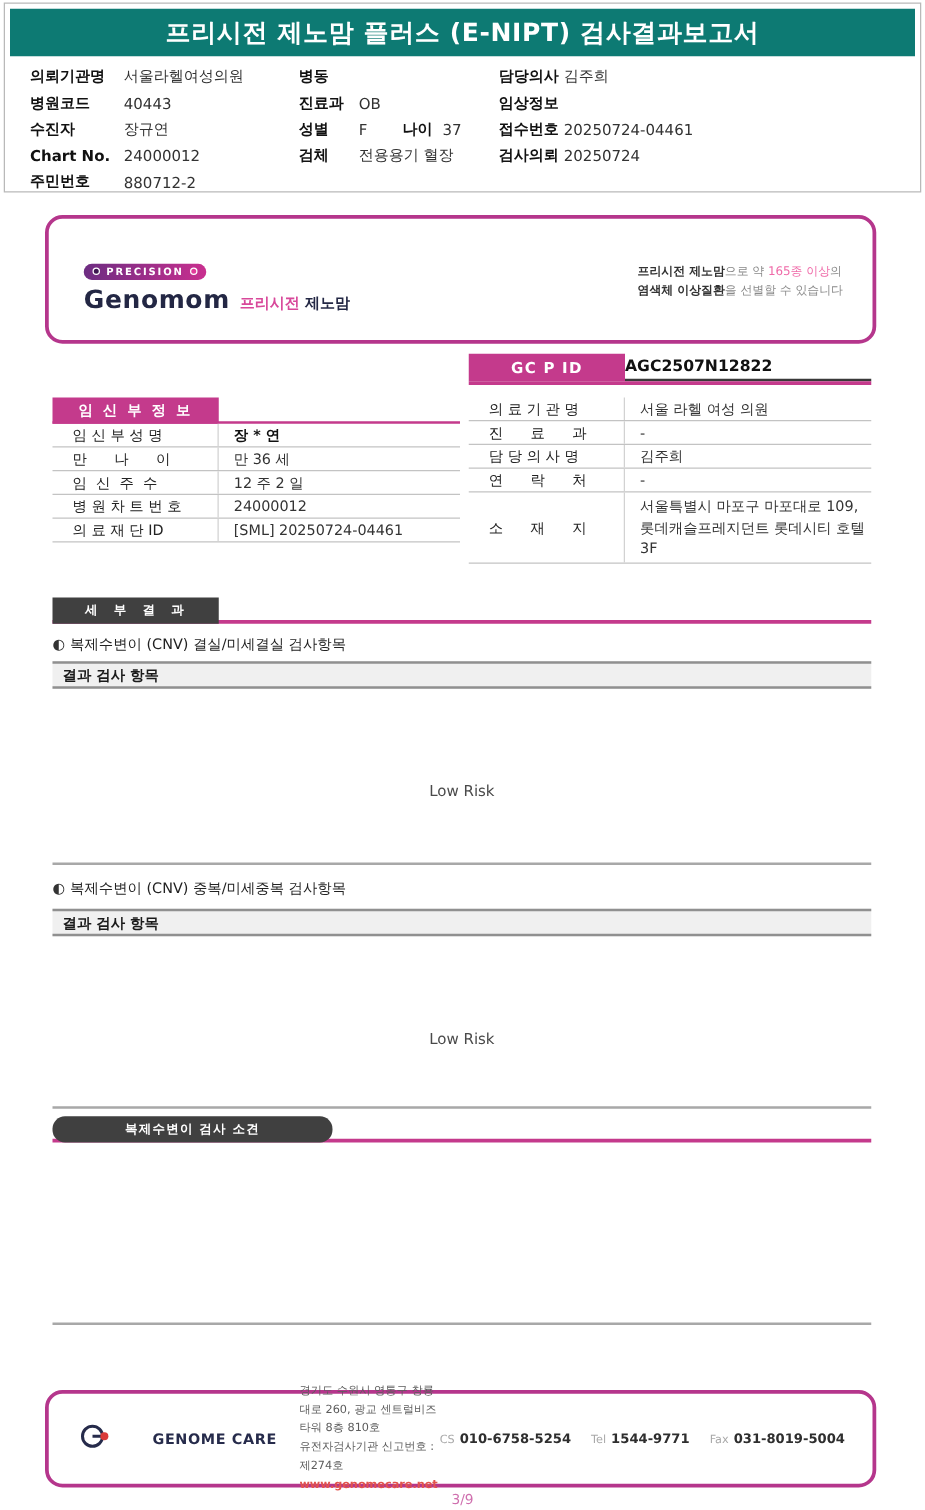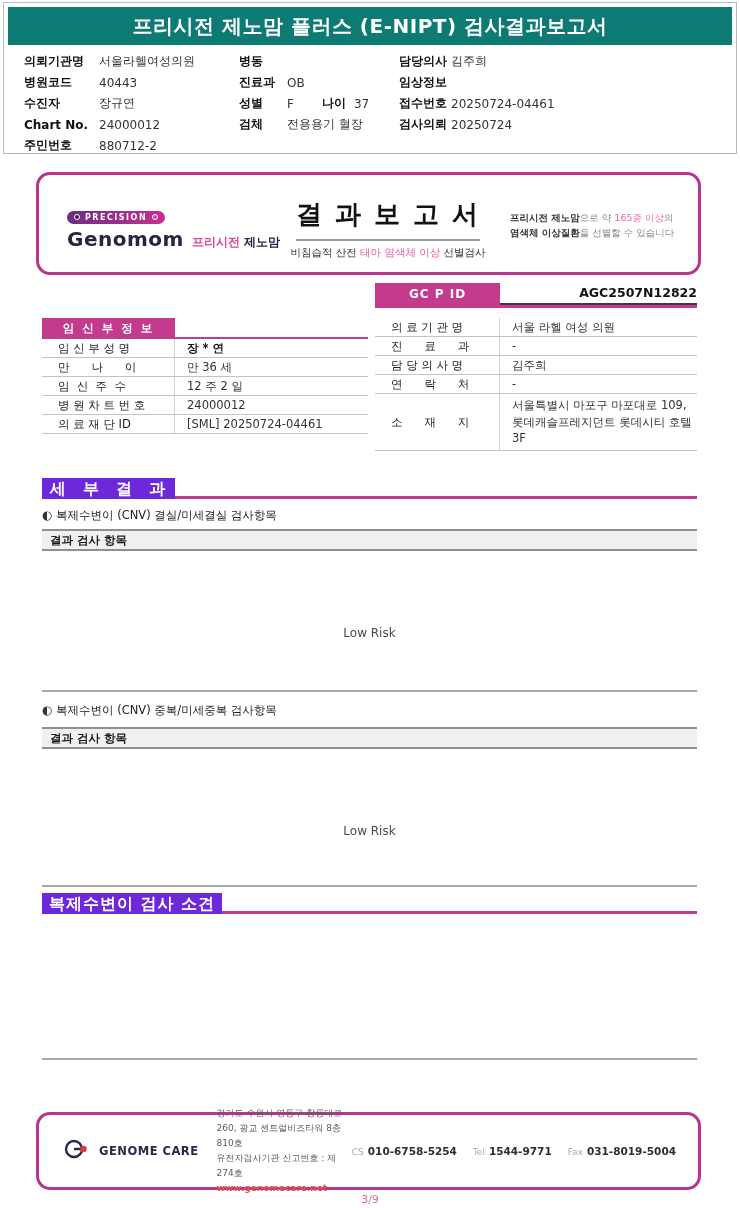--- a/index.html
+++ b/index.html
@@ -36,58 +36,58 @@
   .band-sub { margin-top:5px; font-size:10.5px; color:#333; white-space:nowrap; }
   .band-sub .pink { color:#e75ba0; }
   .band-note { position:absolute; right:16px; top:36px; width:172px; font-size:9.5px; color:#8a8a8a; line-height:1.55; }
   .band-note b { color:#333; } .band-note .pink { color:#ef6aa8; }
 
   
   .gcp-row { position:absolute; left:375px; top:283px; width:322px; height:22px; }
   .gcp-label { position:absolute; left:0; top:0; width:125px; height:22px; background:#c43a8c; color:#fff;
                font-size:12px; font-weight:bold; text-align:center; line-height:22px; letter-spacing:1px; }
   .gcp-value { position:absolute; left:125px; top:0; width:197px; height:22px; background:#fff; color:#111;
-               font-size:12.5px; font-weight:bold; text-align:right; line-height:20px; border-bottom:2px solid #3a3a3a; }
+               font-size:12.5px; font-weight:bold; text-align:left; line-height:20px; border-bottom:2px solid #3a3a3a; }
   .gcp-underline { position:absolute; left:375px; top:305px; width:322px; height:3px; background:#c43a8c; }
 
   
   .itable { position:absolute; top:318px; font-size:11.5px; }
   .itable.left { left:42px; width:326px; }
   .itable.right { left:375px; width:322px; }
   .pink-head-wrap { border-bottom:2px solid #c43a8c; height:21px; }
   .pink-head { width:133px; height:21px; background:#c43a8c; color:#fff; font-weight:bold; font-size:11.5px;
                text-align:center; line-height:21px; letter-spacing:2px; white-space:pre; }
   .itable.right .pink-head { width:125px; }
   .trow { display:flex; align-items:center; min-height:19px; border-bottom:1px solid #c3c3c3; }
   .t-label { flex:none; width:133px; padding-left:16px; color:#222; white-space:pre; border-right:1px solid #d2d2d2; align-self:stretch; display:flex; align-items:center; }
   .itable.right .t-label { width:125px; }
   .t-value { padding-left:12px; color:#333; }
   .t-value.bold { font-weight:bold; color:#111; }
   .trow.tall { min-height:40px; }
   .trow.tall .t-value { padding:3px 4px 3px 12px; line-height:1.45; }
 
   
   .sec-head { position:absolute; left:42px; width:655px; border-bottom:3px solid #c43a8c; height:21px; }
-  .sec-head .sec-box { height:21px; background:#6d28d9; color:#fff; font-weight:bold; font-size:16px;
+  .sec-head .sec-box { height:21px; background:#404040; color:#fff; font-weight:bold; font-size:10px;
                        text-align:center; line-height:21px; letter-spacing:2px; white-space:pre; }
-  .sec-box.w133 { width:133px; } .sec-box.w193 { width:180px; letter-spacing:1px; }
+  .sec-box.w133 { width:133px; } .sec-box.w193 { width:224px; letter-spacing:1px;border-radius:10px; }
 
   .cnv-item { position:absolute; left:42px; width:655px; font-size:11.5px; color:#222; }
   .cnv-item .icon { margin-right:4px; color:#333; }
   .grey-bar { position:absolute; left:42px; width:655px; height:22px; background:#f0f0f0;
               border-top:2px solid #909090; border-bottom:2px solid #909090;
               font-size:11.5px; font-weight:bold; color:#1a1a1a; line-height:18px; padding-left:8px; }
   .low-risk { position:absolute; left:42px; width:655px; text-align:center; font-size:12px; color:#4a4a4a;margin-top:15px; }
   .grey-line { position:absolute; left:42px; width:655px; height:1.5px; background:#a8a8a8; }
 
   
   .footer-box { position:absolute; left:36px; top:1112px; width:665px; height:78px; border:3px solid #b5368c; border-radius:14px; background:#fff;
                 display:flex; align-items:center; }
   .gc-logo { flex:none; margin-left:24px; display:flex; align-items:center; gap:6px; }
-  .gc-logo .gc-text { font-size:11.5px; font-weight:bold; color:#262b4b; letter-spacing:0.5px; }
+  .gc-logo .gc-text { font-size:11.5px; font-weight:bold; color:#262b4b; letter-spacing:0.5px;margin-left:23px; }
   .footer-addr { margin-left:18px; font-size:9px; color:#5c5c5c; line-height:1.65; }
   .footer-addr .link { color:#e2534d; font-weight:bold; }
   .footer-contacts { margin-left:auto; margin-right:22px; display:flex; align-items:center; gap:16px; white-space:nowrap; }
   .contact { font-size:9px; color:#a9a9a9; }
   .contact b { font-size:10.5px; color:#2e2e2e; margin-left:4px; }
 
   .page-num { position:absolute; left:0; top:1193px; width:740px; text-align:center; font-size:11px; color:#cf6fae; }
 </style>
 </head>
 <body>
@@ -126,24 +126,20 @@
         <span class="pill-dot"></span>
         <span>PRECISION</span>
         <span class="pill-dot right"></span>
       </div>
       <div class="brand-line">
         <span class="brand-en">Genomom</span>
         <span class="brand-kr"><span class="pink">프리시전</span> <span class="dark">제노맘</span></span>
       </div>
     </div>
 
-    <div class="band-center">
-      <div class="band-title">결 과 보 고 서</div>
-      <div class="band-sub"><span>비침습적 산전 </span><span class="pink">태아 염색체 이상</span><span> 선별검사</span></div>
-    </div>
 
     <div class="band-note">
       <div><b>프리시전 제노맘</b><span>으로 약 </span><span class="pink">165종 이상</span><span>의</span></div>
       <div><b>염색체 이상질환</b><span>을 선별할 수 있습니다</span></div>
     </div>
   </div>
 
   <div class="gcp-row">
     <div class="gcp-label">GC P ID</div>
     <div class="gcp-value">AGC2507N12822</div>

